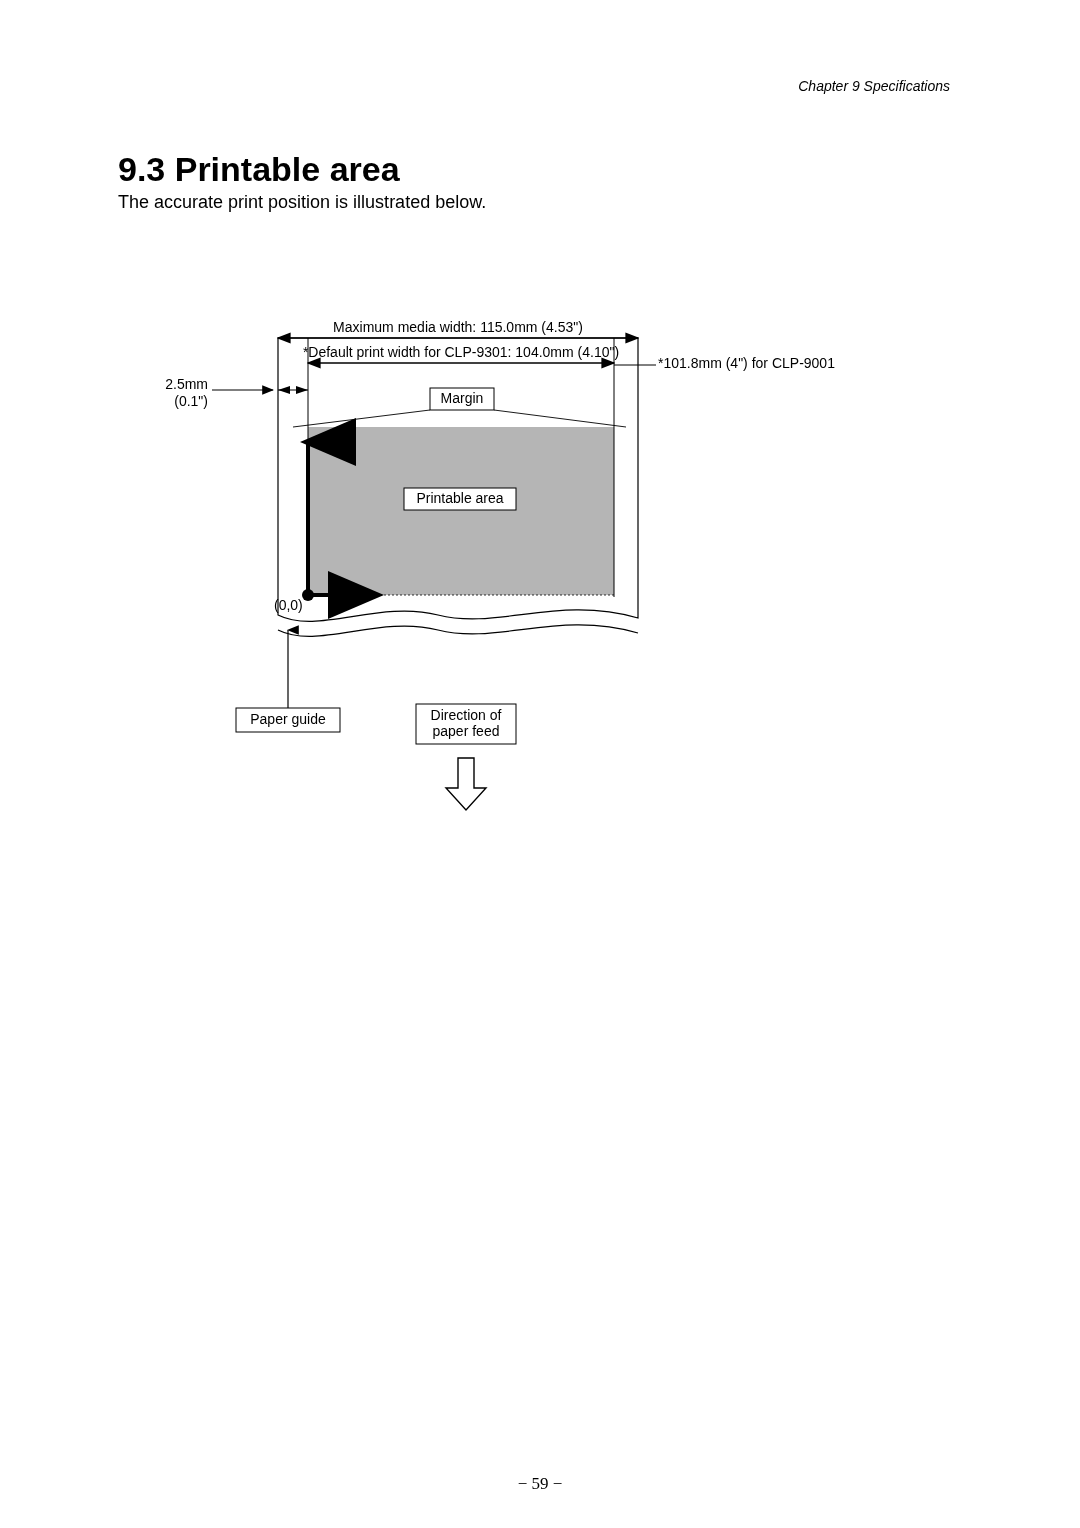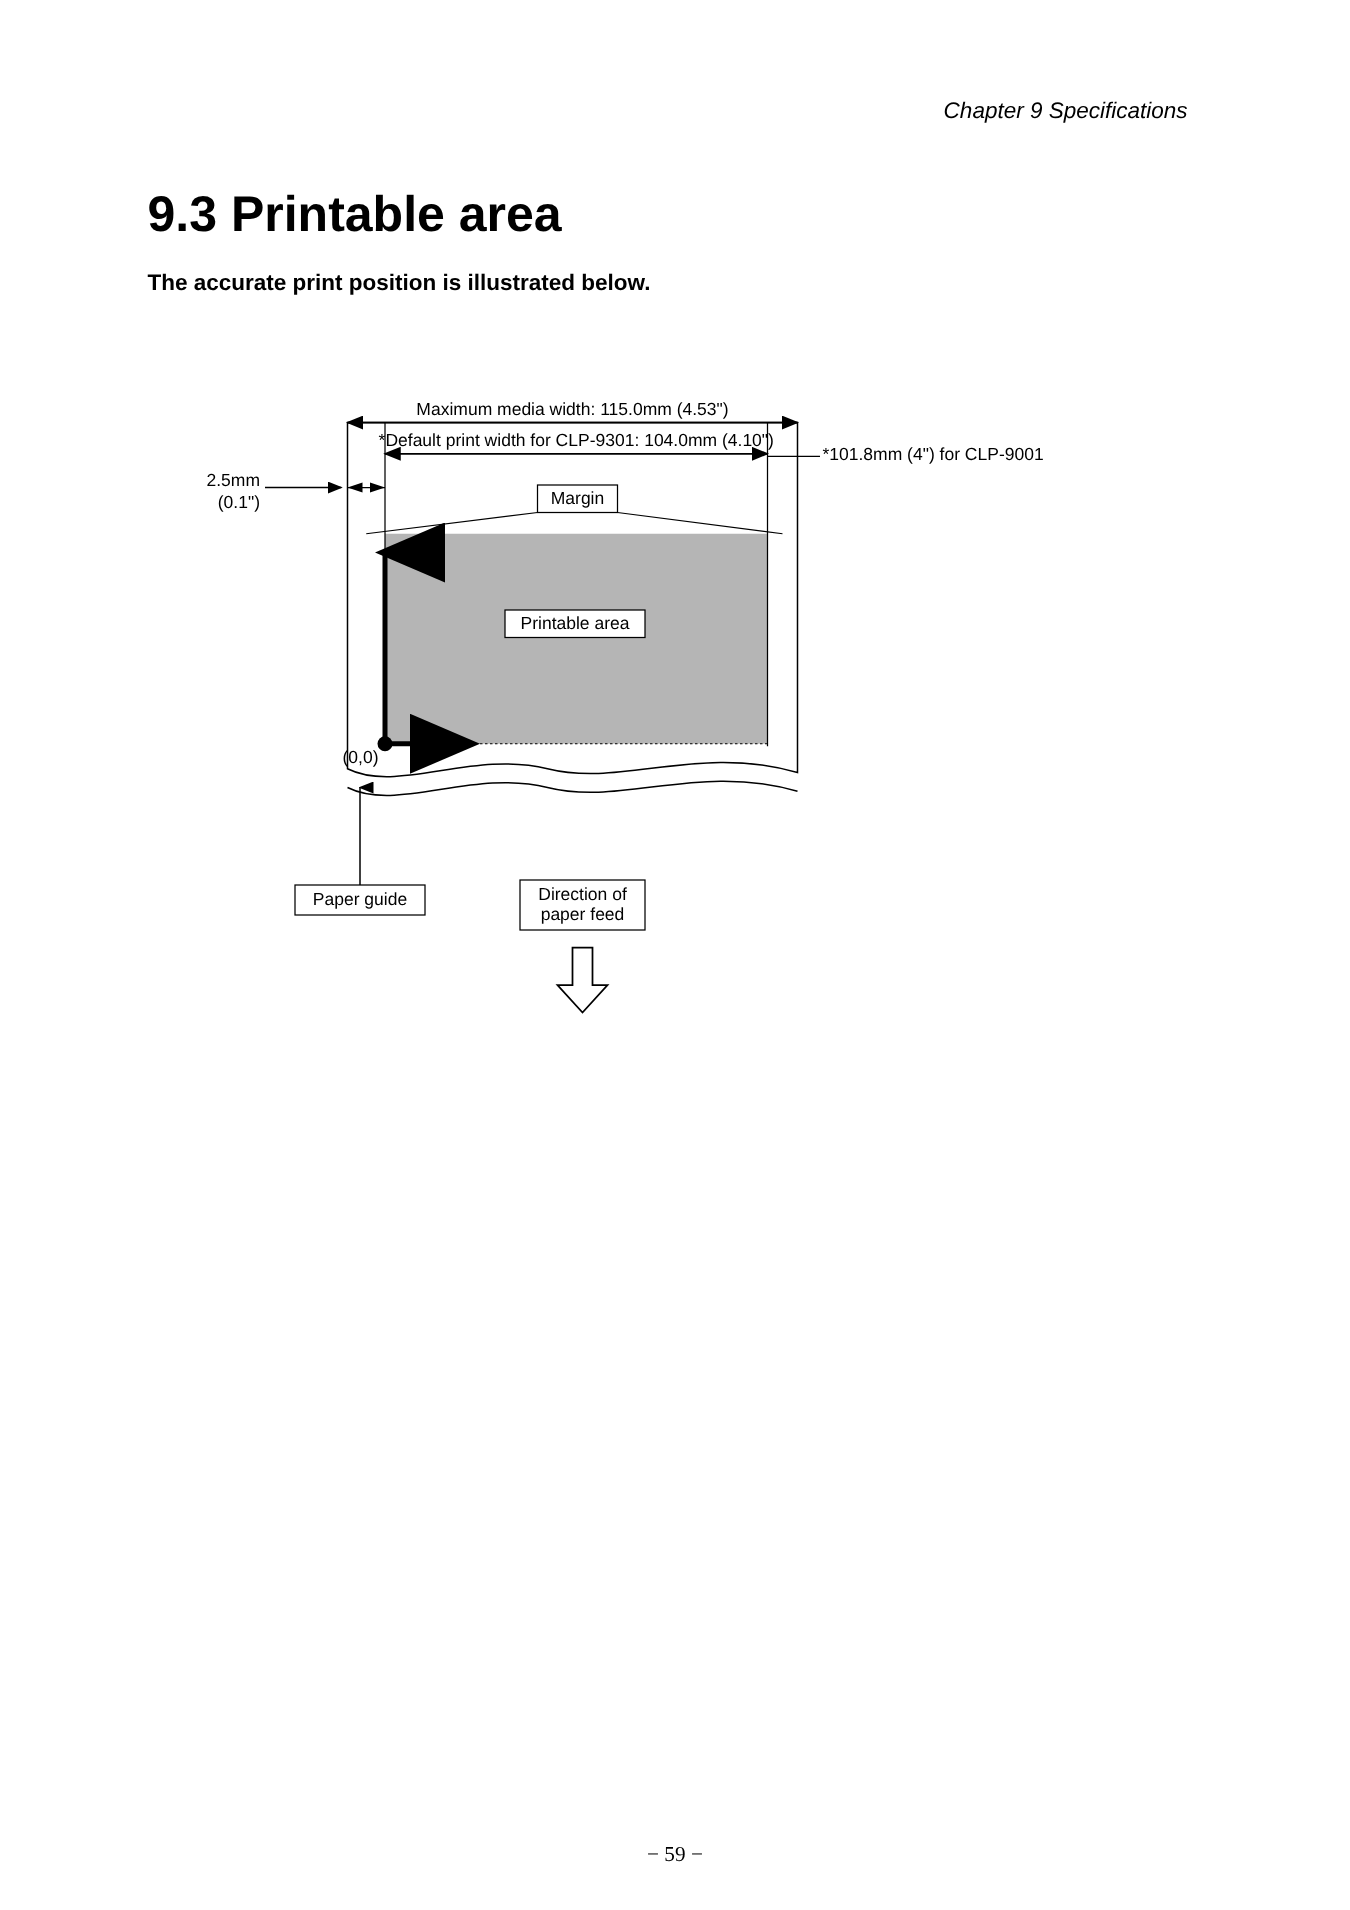--- a/index.html
+++ b/index.html
@@ -10,35 +10,34 @@
     background: #fff;
     font-family: Arial, Helvetica, sans-serif;
     color: #000;
     position: relative;
   }
   .header {
     position: absolute;
     top: 78px;
     right: 130px;
     font-style: italic;
-    font-size: 18px;
+    font-size: 14px;
   }
   .section-title {
     position: absolute;
     top: 150px;
     left: 118px;
-    font-size: 40px;
+    font-size: 34px;
     font-weight: bold;
   }
   .intro {
     position: absolute;
-    top: 216px;
+    top: 192px;
     left: 118px;
     font-size: 18px;
-    font-weight: bold;
   }
   .diagram {
     position: absolute;
     top: 310px;
     left: 118px;
     width: 844px;
     height: 560px;
   }
   .diagram svg {
     width: 100%;

